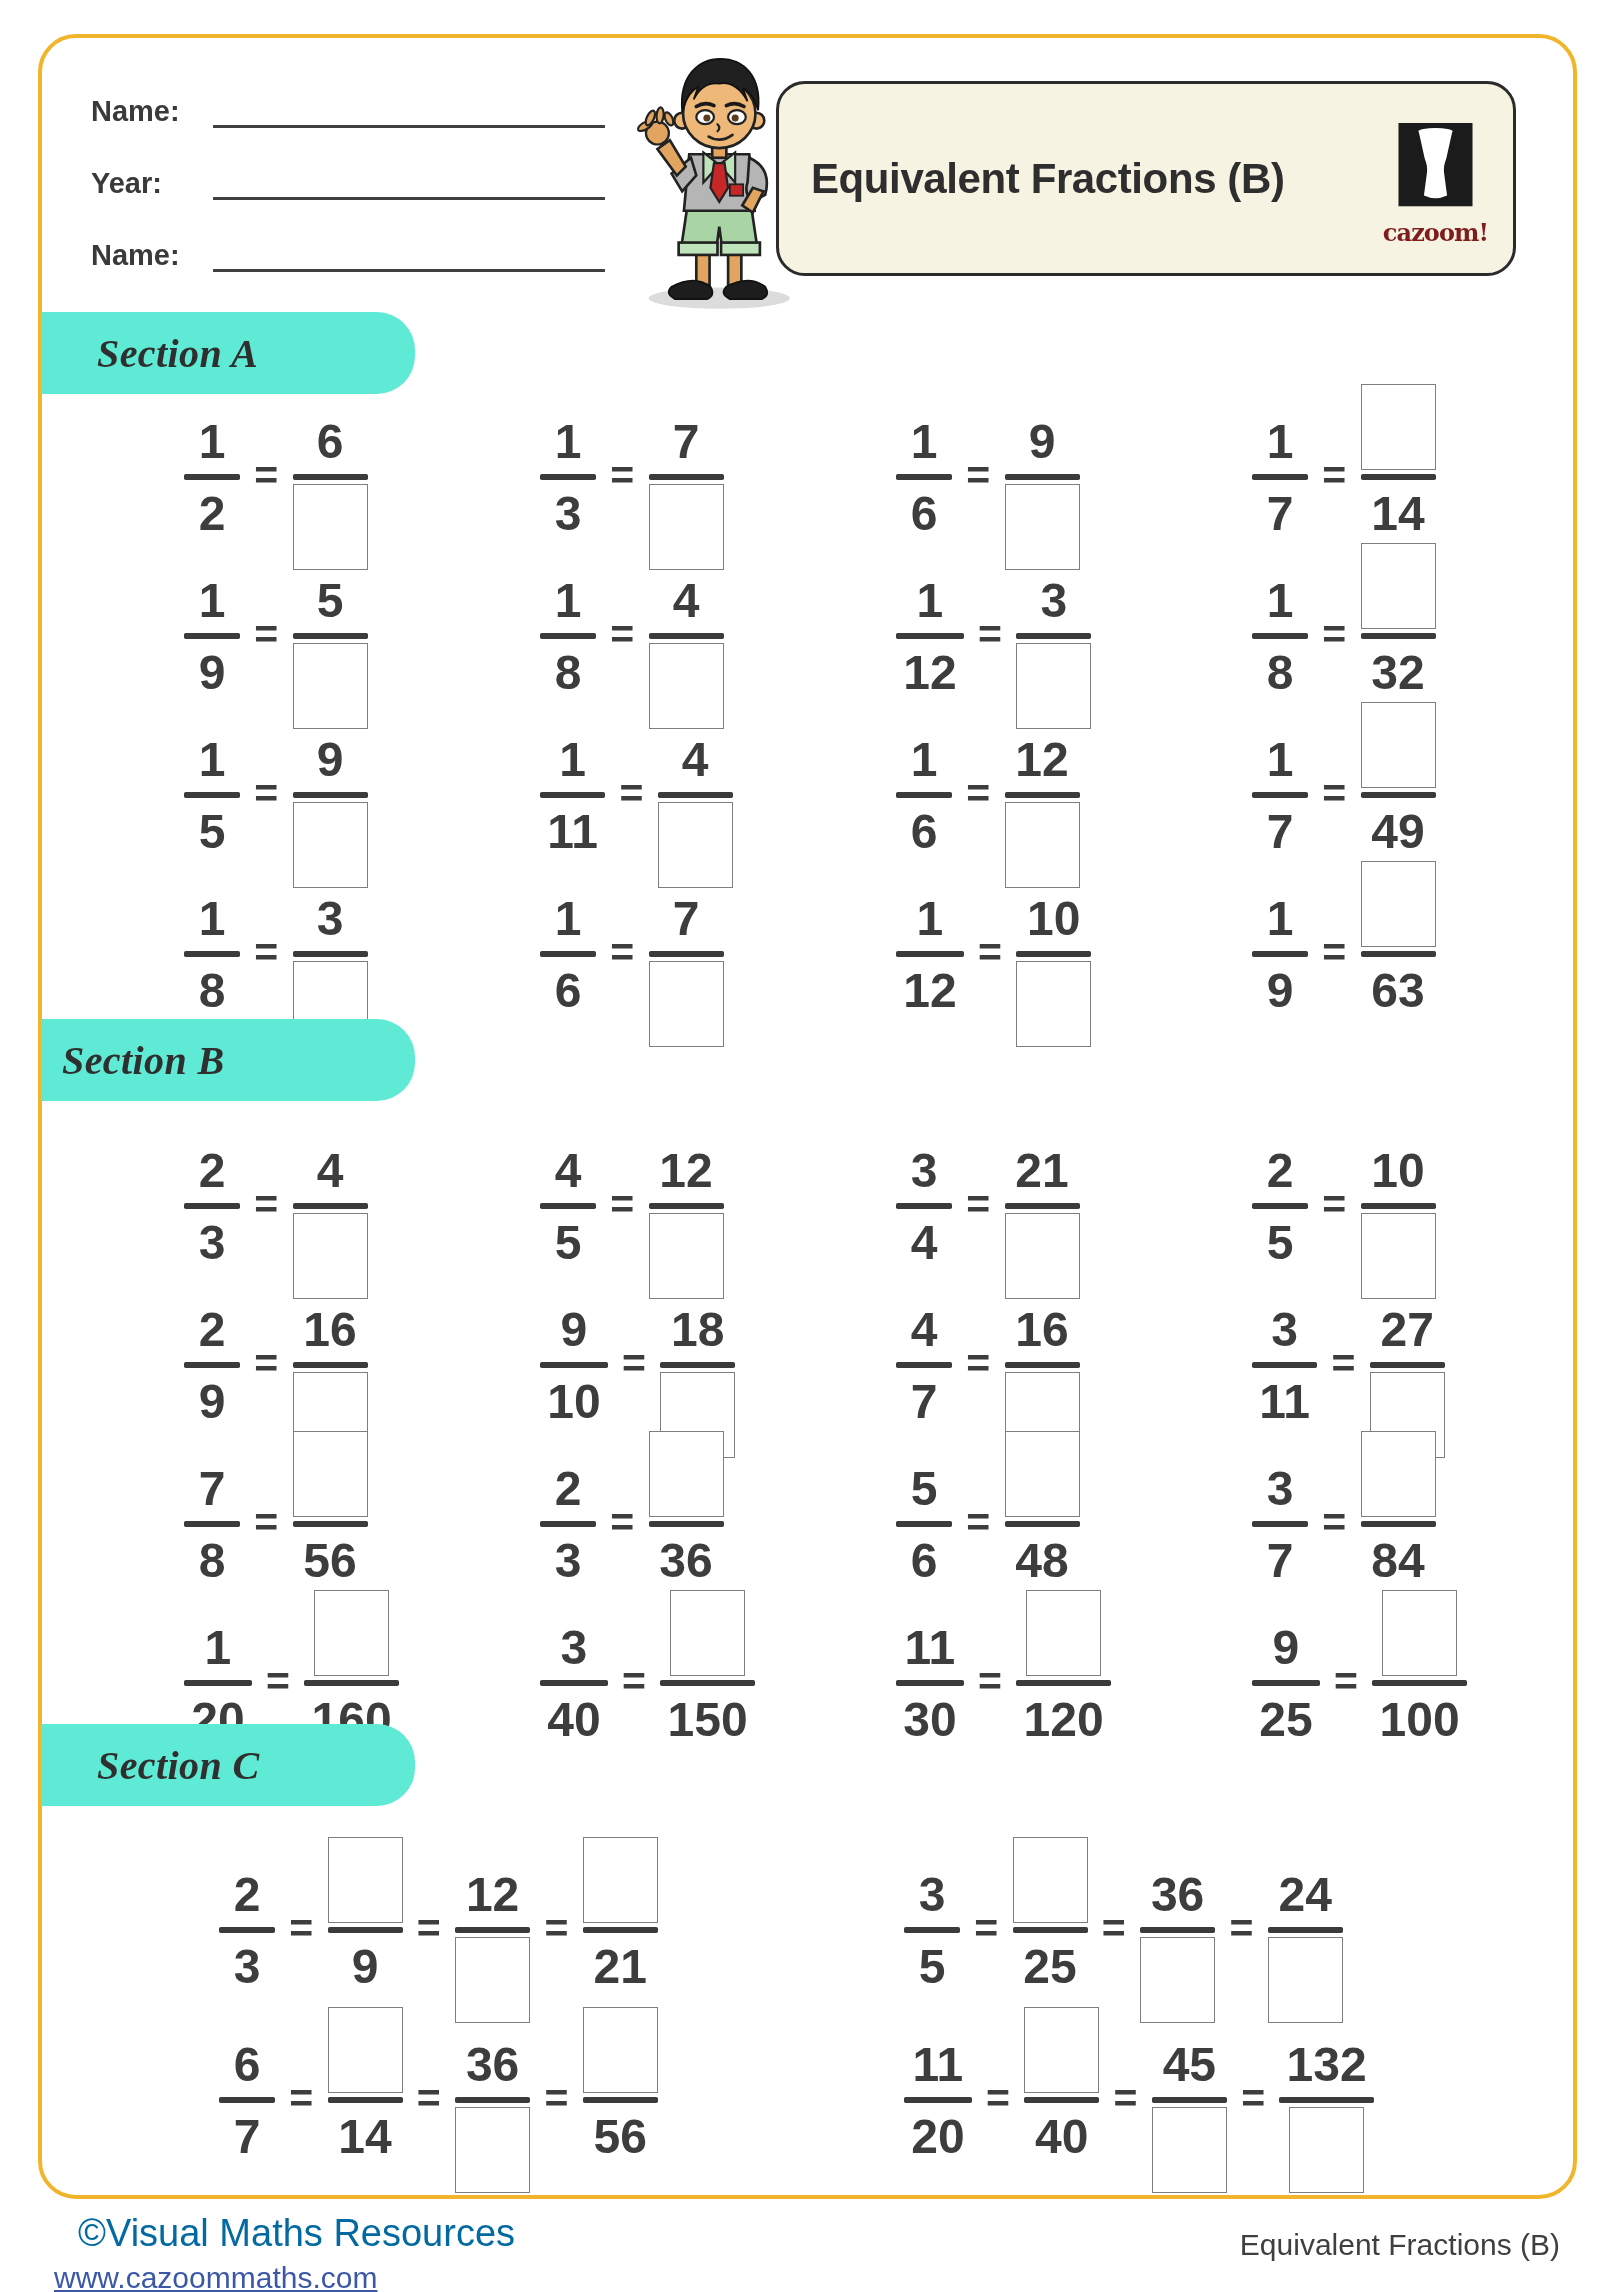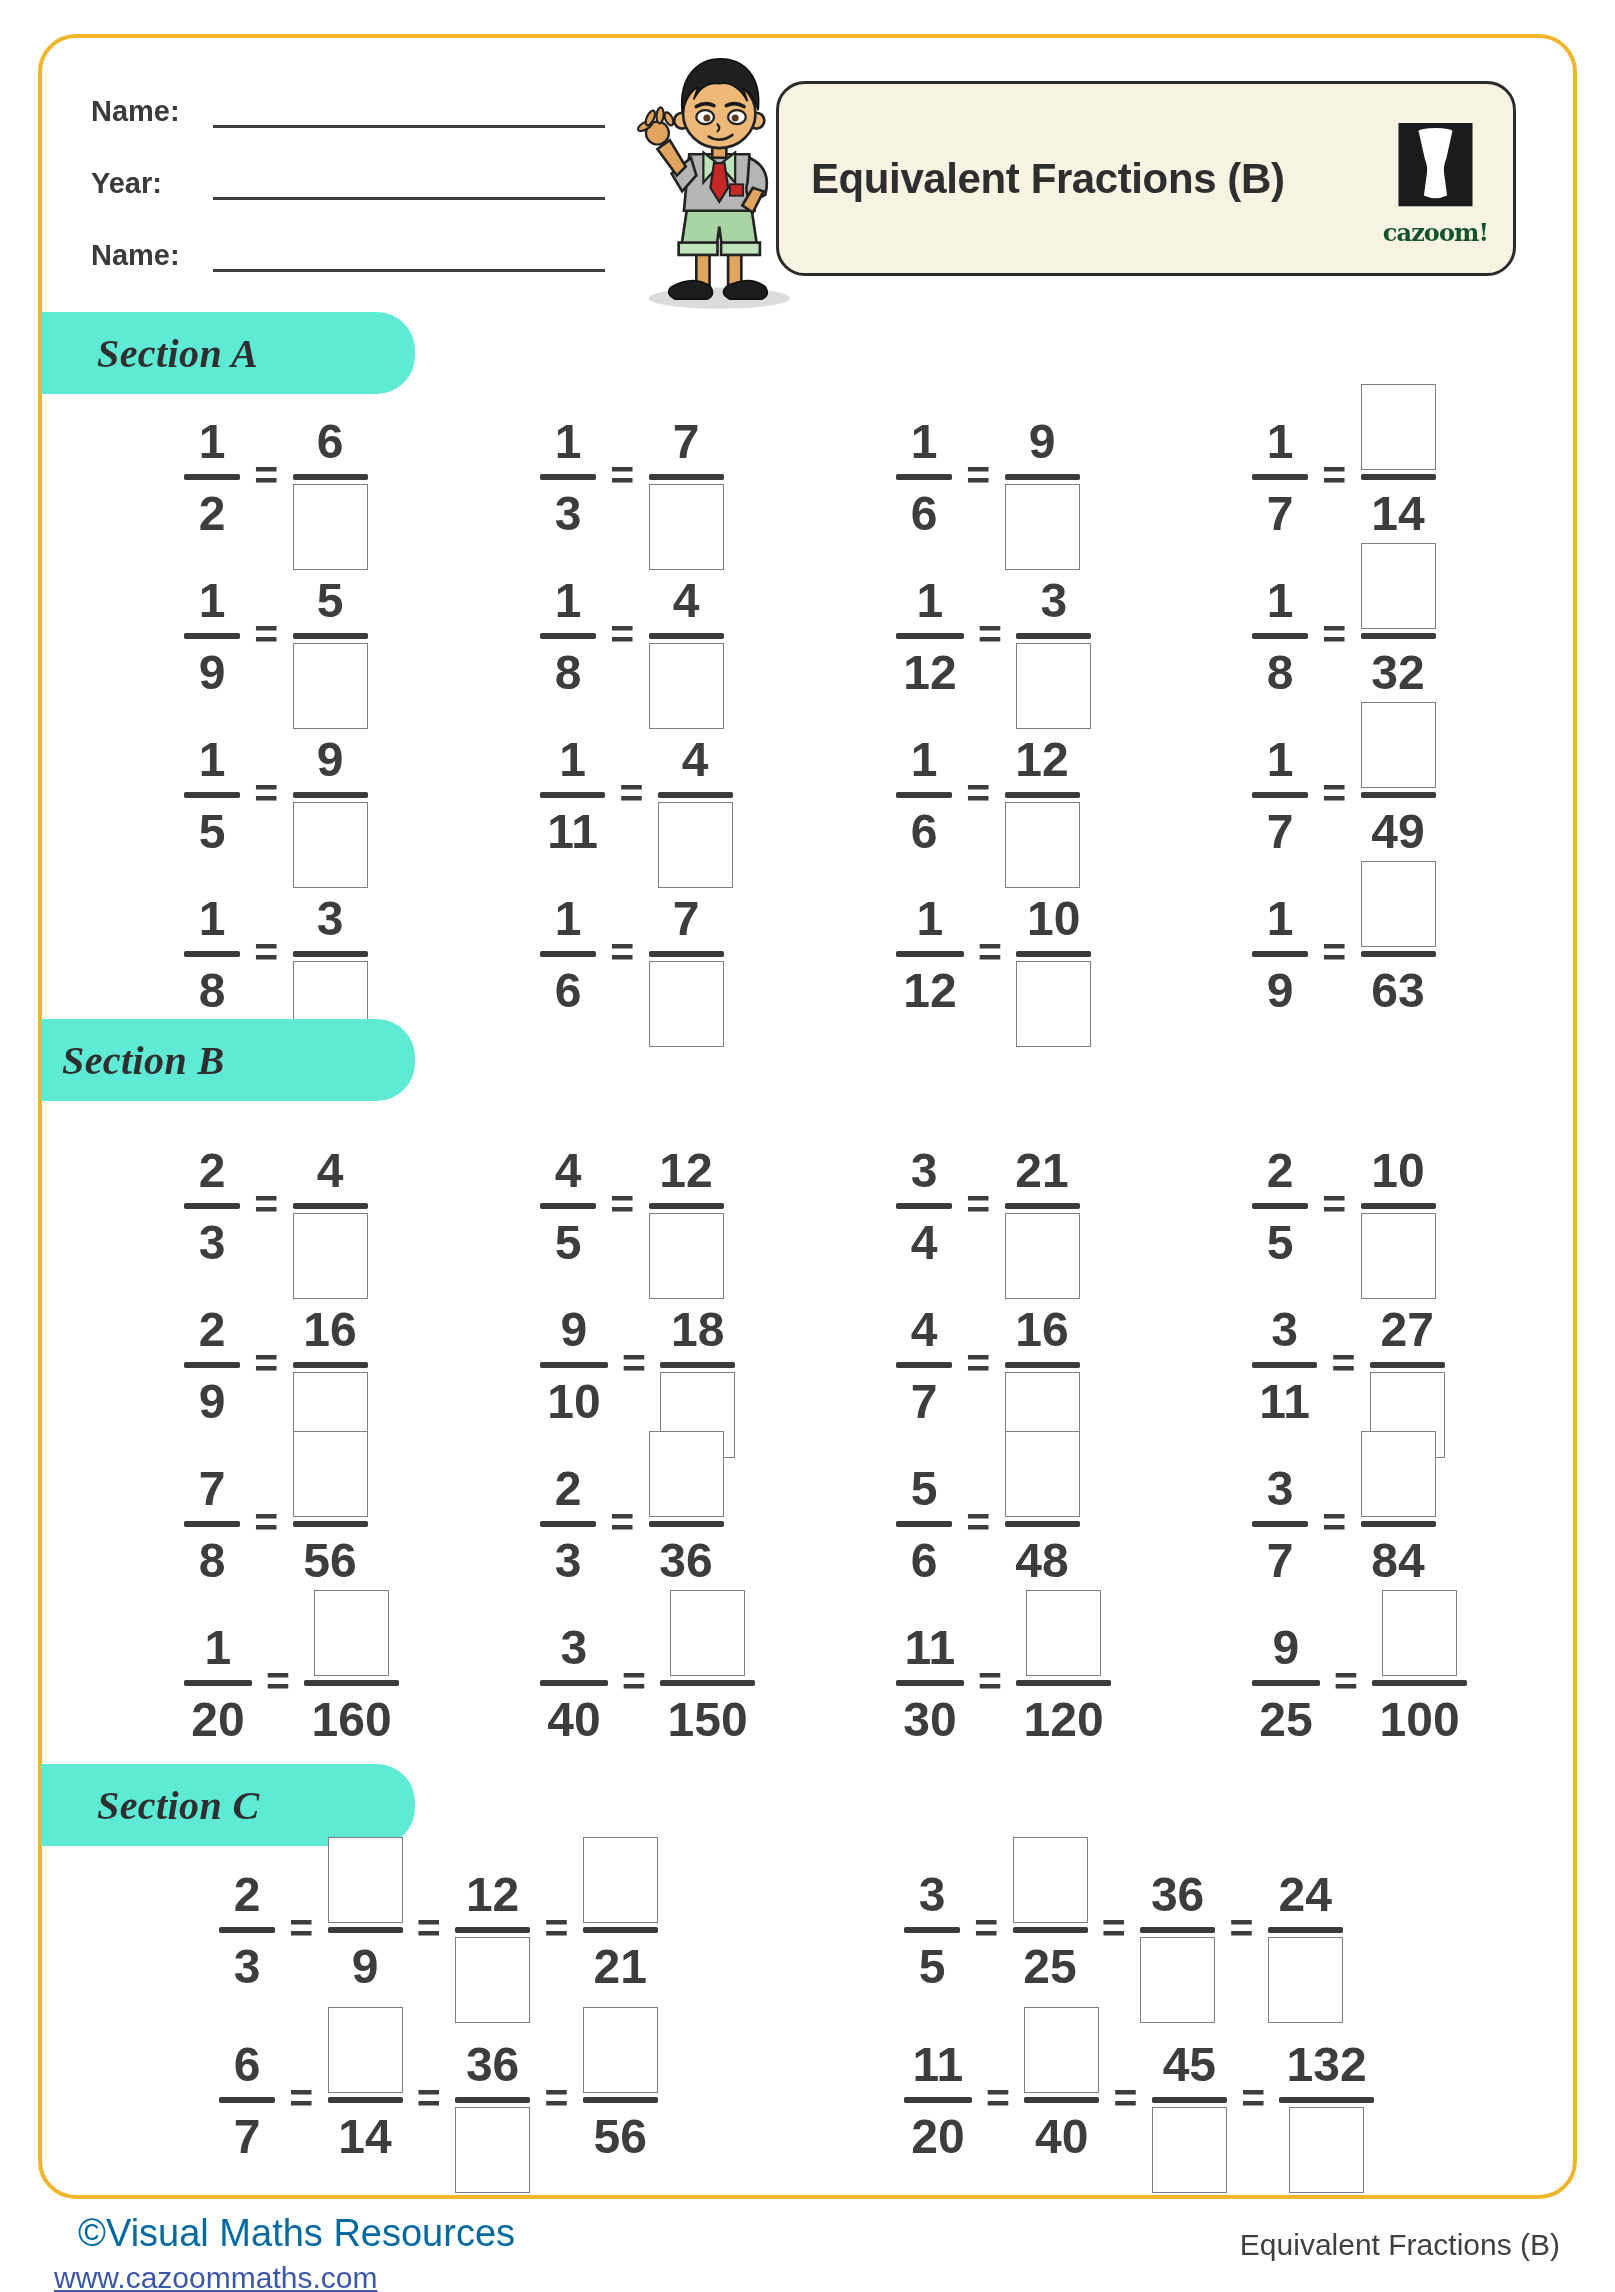--- a/index.html
+++ b/index.html
@@ -20,34 +20,34 @@
   .field-line{display:inline-block;width:392px;height:39px;border-bottom:3.6px solid #3F3F3F;margin-left:7.2px;}
   .mascot{position:absolute;left:618px;top:50px;width:199px;height:265px;}
   .title-box{
     position:absolute;left:776px;top:81px;width:740px;height:195px;box-sizing:border-box;
     background:#F7F3E3;border:3.6px solid #2B2B2B;border-radius:29px;
     display:flex;align-items:center;padding:0 23px 0 32px;
   }
   .title-text{flex:1;font-size:42px;font-weight:bold;color:#2E2E2E;letter-spacing:-0.4px;}
   .logo-wrap{width:109px;display:flex;flex-direction:column;align-items:center;margin-top:12.5px;}
   .logo-mark{width:79px;height:91px;display:block;}
-  .brand-text{font-family:"DejaVu Serif", serif;font-weight:bold;font-size:24px;color:#14532d;letter-spacing:-0.9px;margin-top:4px;}
+  .brand-text{font-family:"DejaVu Serif", serif;font-weight:bold;font-size:24px;color:#7f1d1d;letter-spacing:-0.9px;margin-top:4px;}
   
   .section-chip{
     position:absolute;left:41px;height:82px;background:#5eead4;
     border-radius:0 38px 38px 0;display:flex;align-items:center;padding-left:56px;
     box-sizing:border-box;width:374px;
   }
   .section-chip span{
     font-family:"Liberation Serif", serif;font-style:italic;font-weight:bold;
     font-size:40px;color:#2F2F2F;letter-spacing:0.4px;
   }
   .chip-a{top:312px;}
   .chip-b{top:1019px;padding-left:21px;}
-  .chip-c{top:1764px;}
+  .chip-c{top:1724px;}
   
   .problems{position:absolute;left:0;width:1616px;}
   .grid-a{top:383px;}
   .grid-b{top:1112px;}
   .grid-c{top:1836px;}
   .prow{display:grid;align-items:center;height:159px;}
   .grid-a .prow,.grid-b .prow{grid-template-columns:repeat(4,356px);padding-left:184px;}
   .grid-c .prow{grid-template-columns:repeat(2,685px);padding-left:219px;height:170px;}
   .problem{display:flex;align-items:center;justify-self:start;}
   .frac{display:inline-flex;flex-direction:column;align-items:center;min-width:56px;}

